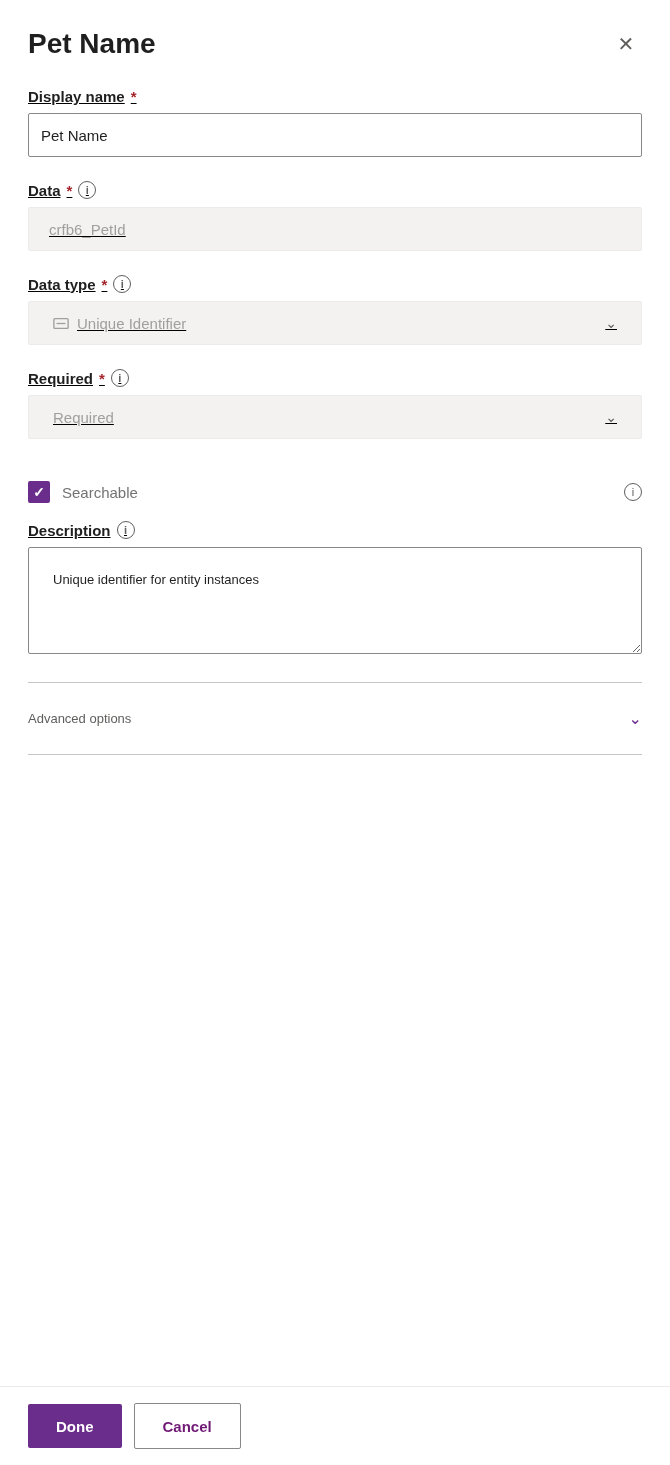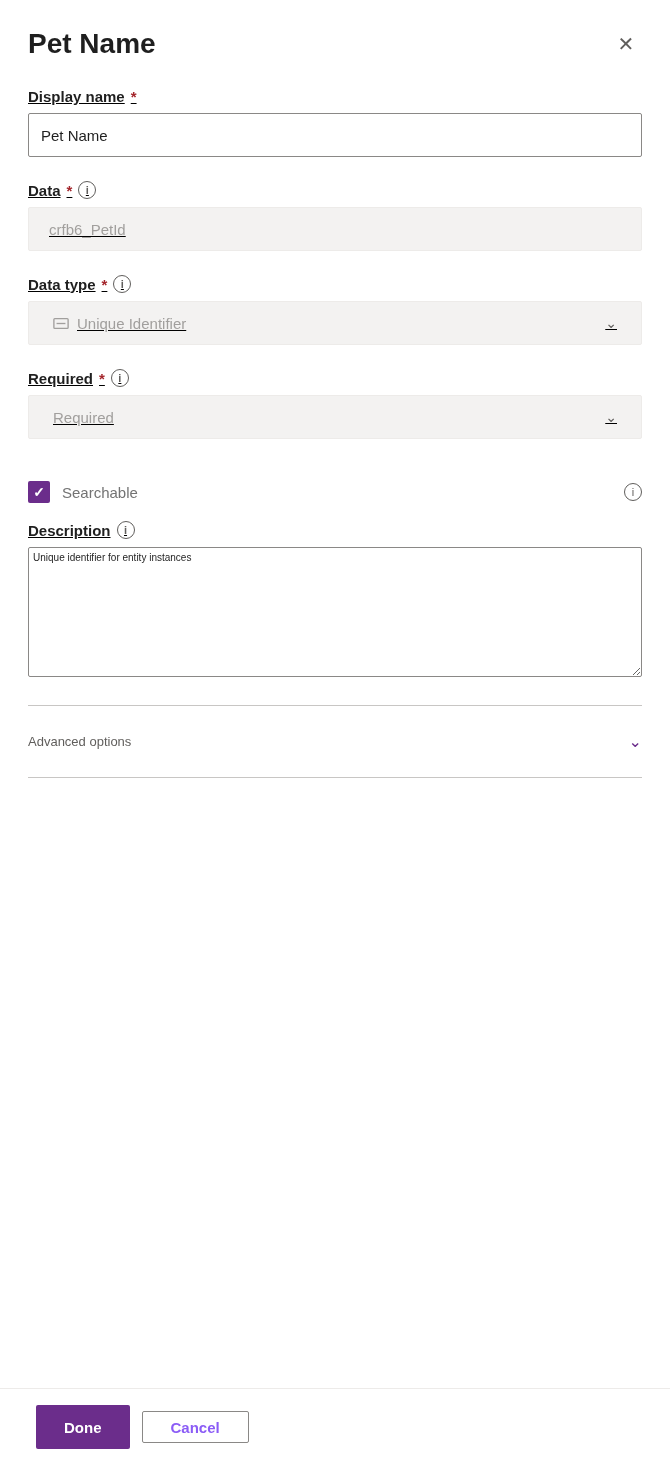--- a/index.html
+++ b/index.html
@@ -183,25 +183,25 @@
       font-weight: 700;
     }
 
     .checkbox-label {
       font-size: 15px;
       color: #737373;
     }
 
     .description-textarea {
       width: 100%;
-      height: 130px;
+      height: 107px;
       border: 1.5px solid #8a8886;
       border-radius: 2px;
-      padding: 4px;
-      font-size: 10px;
+      padding: 24px;
+      font-size: 13px;
       color: #1f1f1f;
       background: #ffffff;
       resize: vertical;
       outline: none;
       font-family: inherit;
     }
 
     .divider {
       height: 1px;
       background: #c8c6c4;
@@ -238,28 +238,27 @@
     .btn-done {
       height: 44px;
       padding: 0 28px;
       background: #6b2d8b;
       color: #ffffff;
       border: none;
       border-radius: 2px;
       font-size: 15px;
       font-weight: 600;
       cursor: pointer;
-      margin-left: 8px;
     }
 
     .btn-cancel {
-      height: 32px;
+      height: 46px;
       padding: 0 28px;
       background: #ffffff;
-      color: #8b5cf6;
+      color: #701a75;
       border: 1.5px solid #8a8886;
       border-radius: 2px;
       font-size: 15px;
       font-weight: 600;
       cursor: pointer;
     }
   </style>
 </head>
 <body>
 

